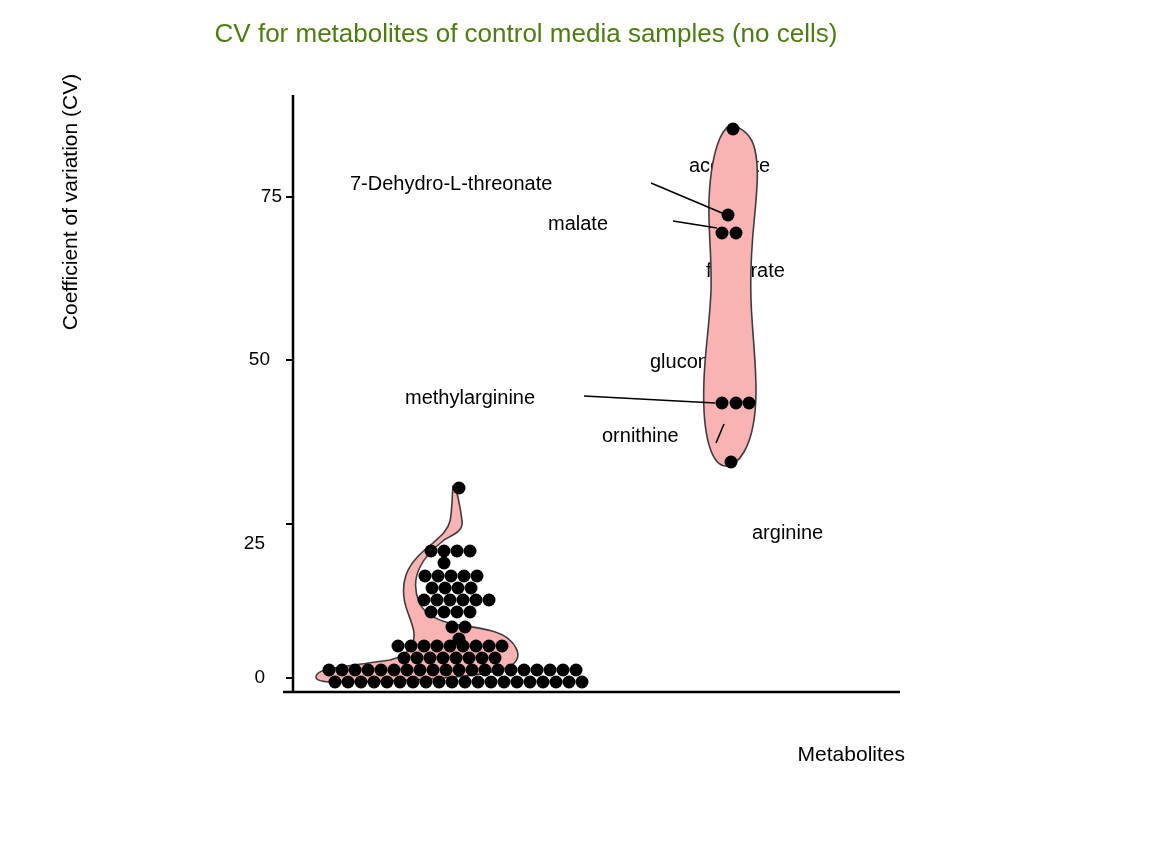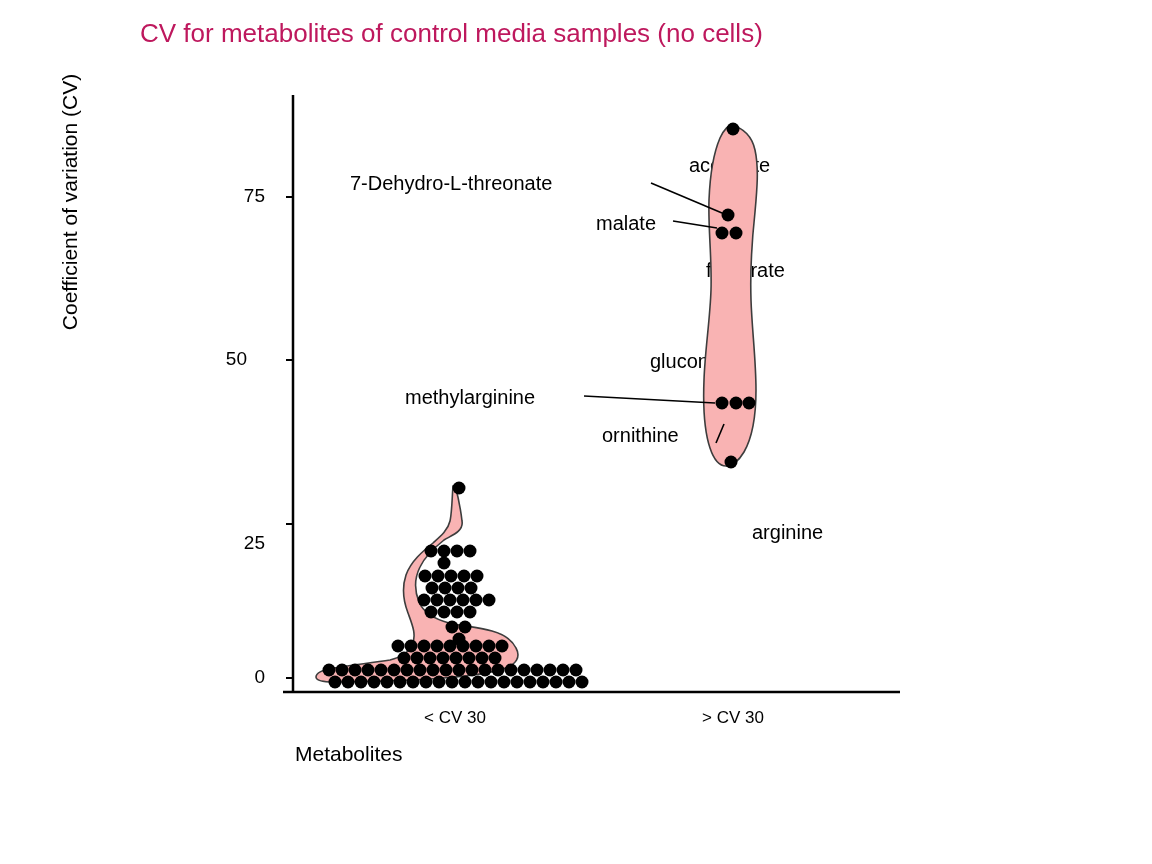--- a/index.html
+++ b/index.html
@@ -17,42 +17,42 @@
   #figure {
     position: relative;
     width: 1152px;
     height: 864px;
   }
   #chart-title {
     position: absolute;
     left: 0;
     top: 18px;
     width: 912px;
-    text-align: left;
+    text-align: center;
     font-size: 26px;
-    color: #be185d;
+    color: #4d7c0f;
     padding-left: 140px;
     box-sizing: border-box;
   }
   #ylabel {
     position: absolute;
     left: -160px;
     top: 190px;
     width: 460px;
     text-align: center;
     font-size: 21px;
     transform: rotate(-90deg);
     transform-origin: center center;
   }
   #xlabel {
     position: absolute;
     left: 295px;
     top: 742px;
     width: 610px;
-    text-align: left;
+    text-align: right;
     font-size: 21px;
   }
   .tick-label-y {
     position: absolute;
     width: 60px;
     text-align: right;
     font-size: 19px;
   }
   .tick-label-x {
     position: absolute;
@@ -76,31 +76,29 @@
 </head>
 <body>
 
 <div id="figure">
 
   <div id="chart-title">CV for metabolites of control media samples (no cells)</div>
 
   <div id="ylabel">Coefficient of variation (CV)</div>
   <div id="xlabel">Metabolites</div>
 
-  <div class="tick-label-y" style="left:205px; top:185px;">75</div>
-  <div class="tick-label-y" style="left:187px; top:348px;">50</div>
+  <div class="tick-label-y" style="left:222px; top:185px;">75</div>
+  <div class="tick-label-y" style="left:210px; top:348px;">50</div>
   <div class="tick-label-y" style="left:205px; top:512px;margin-top:20px;">25</div>
   <div class="tick-label-y" style="left:205px; top:666px;">0</div>
 
-  <div class="tick-label-x" style="left:355px; top:708px;">&lt; CV 30</div>
-  <div class="tick-label-x" style="left:633px; top:708px;">&gt; CV 30</div>
 
   <div class="annot" style="left:689px; top:154px;">aconitate</div>
   <div class="annot" style="left:350px; top:172px;">7-Dehydro-L-threonate</div>
-  <div class="annot" style="left:596px; top:212px;">malate</div>
+  <div class="annot" style="left:548px; top:212px;">malate</div>
   <div class="annot" style="left:706px; top:259px;">fumarate</div>
   <div class="annot" style="left:650px; top:350px;">gluconate</div>
   <div class="annot" style="left:405px; top:386px;">methylarginine</div>
   <div class="annot" style="left:602px; top:424px;">ornithine</div>
   <div class="annot" style="left:752px; top:478px;margin-top:43px;">arginine</div>
 
   <svg class="plot" viewBox="0 0 1152 864">
 
     <line x1="293" y1="95" x2="293" y2="692" stroke="#000" stroke-width="2.5"></line>
     <line x1="283" y1="692" x2="900" y2="692" stroke="#000" stroke-width="2.5"></line>

